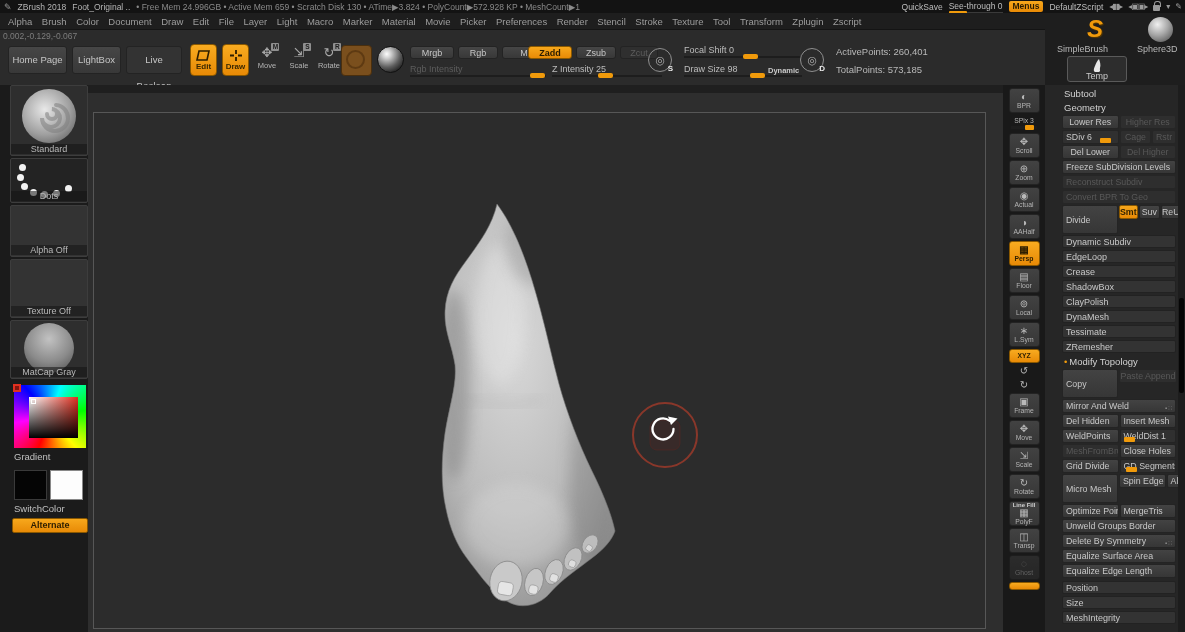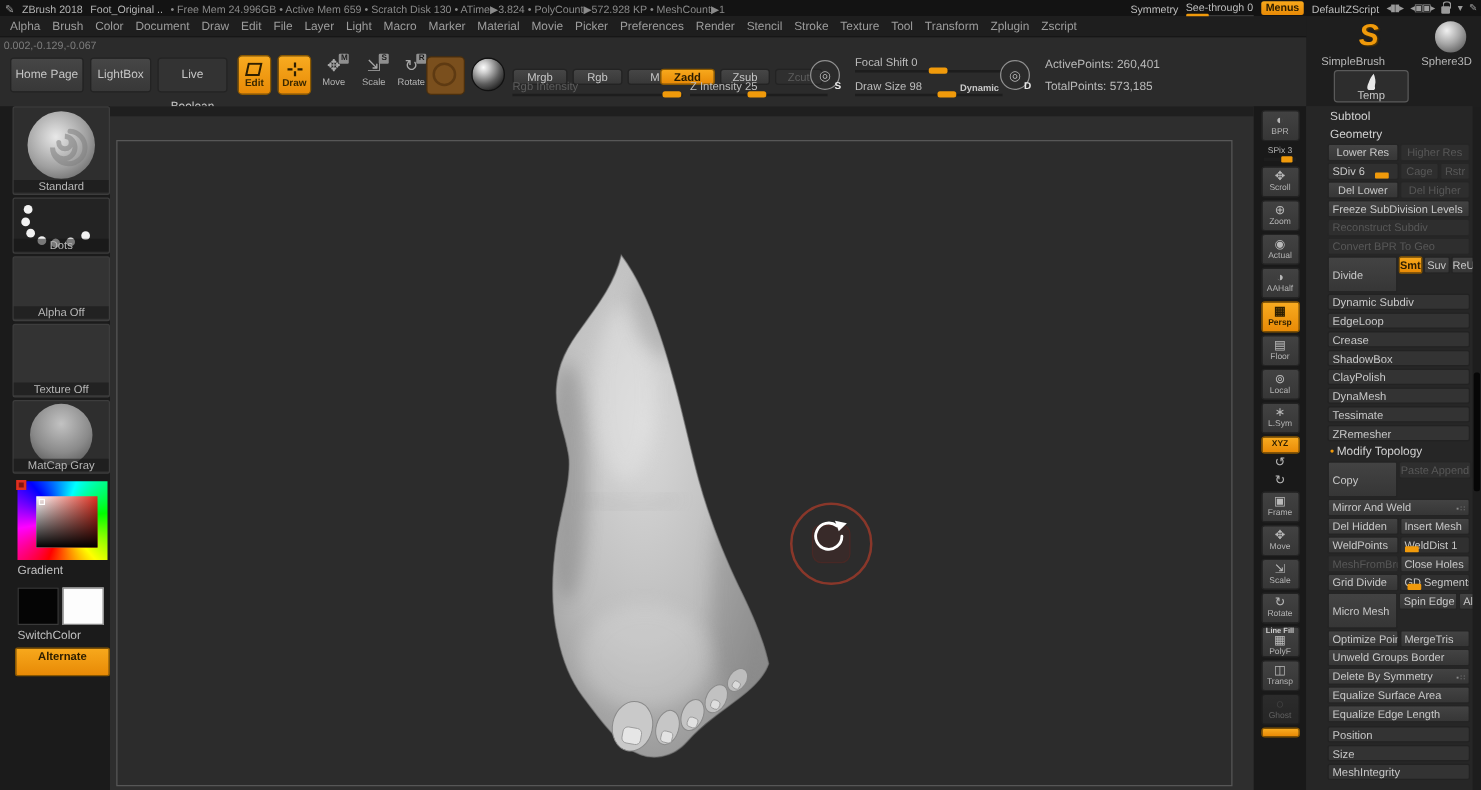--- a/index.html
+++ b/index.html
@@ -41,21 +41,21 @@
   .obtn .olabel{font-size:8px;font-weight:bold;color:#3a2800;}
   .ticon{position:absolute;top:2px;width:26px;height:30px;display:flex;flex-direction:column;align-items:center;color:#b5b5b5;}
   .ticon .glyph{font-size:13px;line-height:15px;color:#a8a8a8;position:relative;}
   .ticon .badge{position:absolute;right:-7px;top:-2px;width:8px;height:8px;background:#8f8f8f;color:#1c1c1c;
                 font-size:6.5px;font-weight:bold;line-height:8px;text-align:center;border-radius:1px;}
   .ticon .tlabel{font-size:7.5px;color:#b5b5b5;margin-top:1px;}
   .swatch{position:absolute;left:341px;top:2px;width:31px;height:31px;border-radius:4px;background:#7a4f1d;border:1px solid #4a2f0e;}
   .swatch .ring{position:absolute;left:4px;top:4px;width:19px;height:19px;border:2px solid #5e3a12;border-radius:50%;}
   .matball{position:absolute;left:377px;top:3px;width:27px;height:27px;border-radius:50%;
            background:radial-gradient(circle at 35% 28%,#fdfdfd 0%,#cfcfcf 18%,#5d5d5d 55%,#191919 85%);border:1px solid #111;}
-  .sbtn{height:13px;line-height:12px;font-size:9px;top:12px;}
+  .sbtn{height:13px;line-height:12px;font-size:9px;top:3px;}
   .sbtn.on{background:linear-gradient(#f7a81c,#e88a06);color:#2b1d00;border-color:#8a5800;font-weight:bold;}
   .sbtn.dimtxt{color:#5c5c5c;background:#2f2f2f;}
   .hslider{position:absolute;height:13px;font-size:9px;color:#bdbdbd;}
   .hslider .track{position:absolute;left:0;right:0;bottom:0;height:2px;background:#1d1d1d;}
   .hslider .handle{position:absolute;bottom:-1px;width:15px;height:5px;background:#f09a0b;border-radius:2px;}
   .hslider.dim{color:#5c5c5c;}
   .circ-ico{position:absolute;width:24px;height:24px;border:1.5px solid #8f8f8f;border-radius:50%;color:#b5b5b5;
             display:flex;align-items:center;justify-content:center;font-size:11px;}
   .circ-ico .cbadge{position:absolute;right:-2px;bottom:-2px;font-size:8px;font-weight:bold;color:#e8e8e8;}
   .points{position:absolute;font-size:9.5px;color:#b9b9b9;}
@@ -84,21 +84,21 @@
               background:radial-gradient(circle at 50% 32%,#c2c2c2,#8a8a8a 55%,#4f4f4f 95%);}
   .picker{position:absolute;left:14px;top:300px;width:72px;height:63px;
           background:conic-gradient(from 200deg,#f00,#f0f,#00f,#0ff,#0f0,#ff0,#f00);}
   .picker .inner{position:absolute;left:15px;top:12px;right:8px;bottom:10px;
           background:linear-gradient(to bottom,rgba(0,0,0,0),#000),linear-gradient(to right,#fff,#e03020);}
   .picker .pmark{position:absolute;left:-1px;top:-1px;width:8px;height:8px;border:2px solid #e03020;background:#801510;}
   .picker .imark{position:absolute;left:2px;top:2px;width:5px;height:5px;border:1px solid #fff;background:transparent;}
   .tray-label{position:absolute;left:14px;font-size:9.5px;color:#c0c0c0;}
   .swatch-black{position:absolute;left:14px;top:385px;width:33px;height:30px;background:#050505;border:1px solid #3a3a3a;}
   .swatch-white{position:absolute;left:50px;top:385px;width:33px;height:30px;background:#fdfdfd;border:1px solid #888;}
-  .alt-btn{position:absolute;left:12px;top:433px;width:76px;height:23px;background:linear-gradient(#f7a81c,#e88a06);
+  .alt-btn{position:absolute;left:12px;top:433px;width:76px;height:15px;background:linear-gradient(#f7a81c,#e88a06);
            border:1px solid #8a5800;border-radius:2px;color:#2b1d00;font-size:9px;font-weight:bold;text-align:center;line-height:12px;}
 
   
   .canvas{position:absolute;left:88px;top:85px;width:915px;height:547px;background:#2e2e2e;}
 
   
   .shelf{position:absolute;left:1003px;top:85px;width:42px;height:547px;background:#191919;
          display:flex;flex-direction:column;align-items:center;padding-top:3px;gap:2px;}
   .shelf-btn{width:31px;background:linear-gradient(#424242,#363636);border:1px solid #232323;border-radius:3px;
              display:flex;flex-direction:column;align-items:center;justify-content:center;height:25px;position:relative;flex:none;}
@@ -144,21 +144,21 @@
 <body>
 
 <div id="app">
 
   <div class="titlebar">
     <span class="logo">✎</span>
     <span class="app">ZBrush 2018</span>
     <span class="doc">Foot_Original ..</span>
     <span class="stats">• Free Mem 24.996GB • Active Mem 659 • Scratch Disk 130 • ATime▶3.824 • PolyCount▶572.928 KP • MeshCount▶1</span>
     <span class="spacer"></span>
-    <span class="tb-btn">Symmetry</span>
+    <span class="tb-btn">QuickSave</span>
     <span class="tb-btn see">
       <span>See-through 0</span>
       <span class="see-track"></span>
       <span class="see-handle"></span>
     </span>
     <span class="menus-btn">Menus</span>
     <span class="tb-btn">DefaultZScript</span>
     <span class="tb-ico">◂▮▮▸</span>
     <span class="tb-ico">◂▣▣▸</span>
     <span class="lock"></span>

